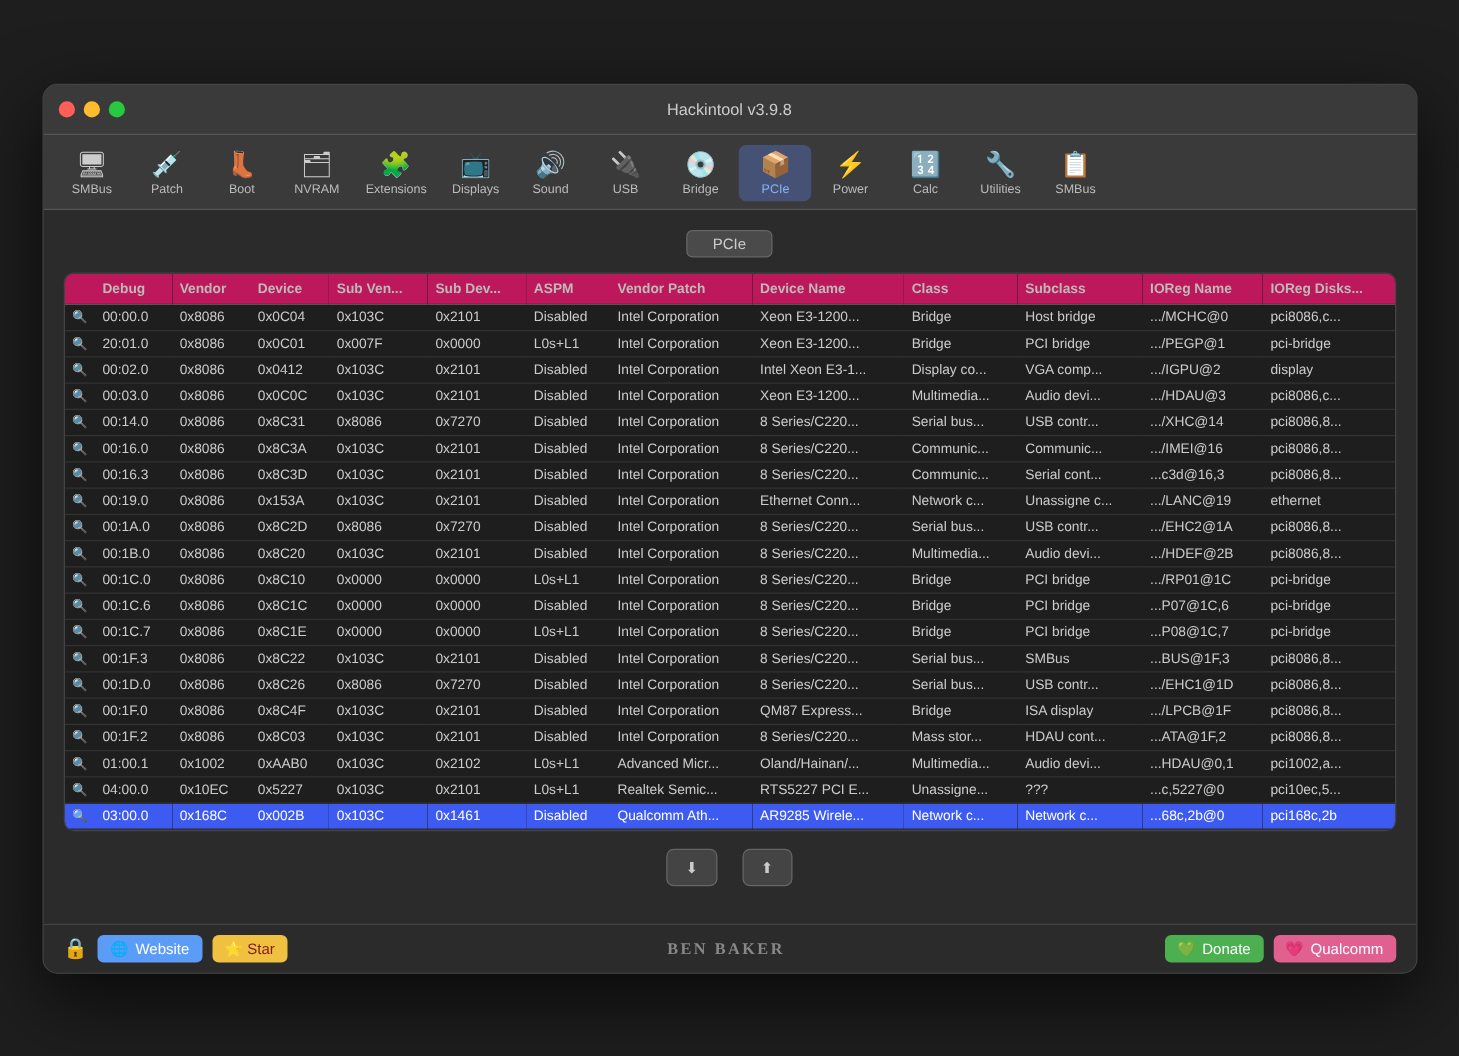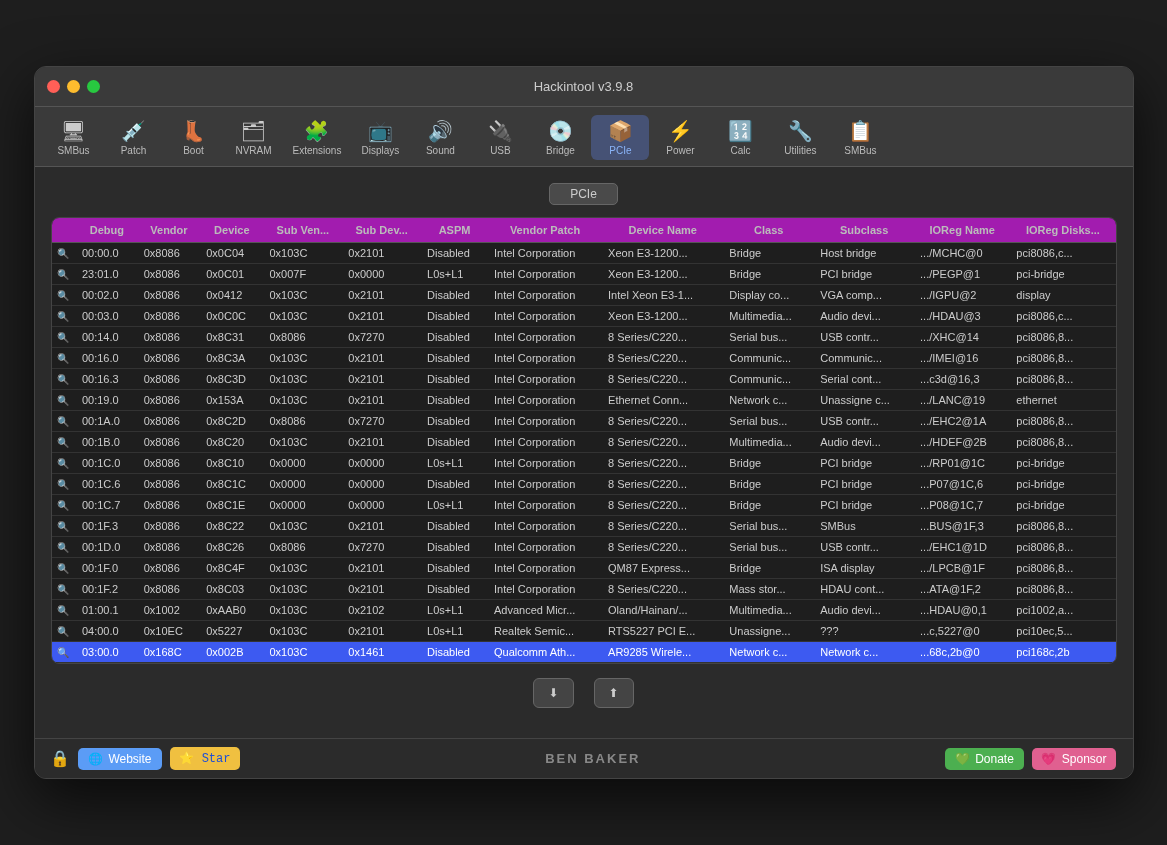--- a/index.html
+++ b/index.html
@@ -101,23 +101,23 @@
       overflow: auto;
       max-height: 480px;
     }
     table {
       width: 100%;
       border-collapse: collapse;
       font-size: 11px;
       color: #ccc;
     }
     thead th {
-      background: #a21caf;
+      background: #be185d;
       padding: 6px 6px;
-      text-align: center;
+      text-align: left;
       font-weight: 600;
       color: #bbb;
       border-bottom: 1px solid #555;
       white-space: nowrap;
       position: sticky;
       top: 0;
       z-index: 1;
     }
     thead th:first-child { width: 20px; }
     tbody tr { border-bottom: 1px solid #333; }
@@ -163,24 +163,24 @@
       display: flex;
       align-items: center;
       gap: 5px;
       padding: 4px 10px;
       border-radius: 5px;
       font-size: 12px;
       cursor: pointer;
       border: none;
     }
     .btn-website { background: #5b9cf6; color: white; }
-    .btn-star { background: #f0c040; color: #1d4ed8; font-family: Liberation Mono, monospace; }
+    .btn-star { background: #f0c040; color: #7f1d1d; }
     .btn-donate { background: #4caf50; color: white; }
     .btn-sponsor { background: #e06090; color: white; }
-    .footer-brand { color: #888; font-size: 13px; font-family: Liberation Sans, sans-serif; letter-spacing: 2px; font-weight: bold; }
+    .footer-brand { color: #888; font-size: 13px; font-family: Liberation Serif, serif; letter-spacing: 2px; font-weight: bold; }
     .lock-icon { color: #888; font-size: 16px; }
   </style>
 </head>
 <body>
 
 <div class="window">
 
   <div class="titlebar">
     <div class="traffic-lights">
       <div class="tl tl-red"></div>
@@ -284,21 +284,21 @@
               <td>Disabled</td>
               <td>Intel Corporation</td>
               <td>Xeon E3-1200...</td>
               <td>Bridge</td>
               <td>Host bridge</td>
               <td>.../MCHC@0</td>
               <td>pci8086,c...</td>
             </tr>
             <tr>
               <td><span style="font-size:10px;">🔍</span></td>
-              <td>23:01.0</td>
+              <td>20:01.0</td>
               <td>0x8086</td>
               <td>0x0C01</td>
               <td>0x007F</td>
               <td>0x0000</td>
               <td>L0s+L1</td>
               <td>Intel Corporation</td>
               <td>Xeon E3-1200...</td>
               <td>Bridge</td>
               <td>PCI bridge</td>
               <td>.../PEGP@1</td>
@@ -600,17 +600,17 @@
       </button>
     </div>
     <div class="footer-brand">BEN BAKER</div>
     <div class="footer-right">
       <button class="footer-btn btn-donate">
         <span>💚</span>
         <span>Donate</span>
       </button>
       <button class="footer-btn btn-sponsor">
         <span>💗</span>
-        <span>Sponsor</span>
+        <span>Qualcomm</span>
       </button>
     </div>
   </div>
 </div>
 
 </body></html>

